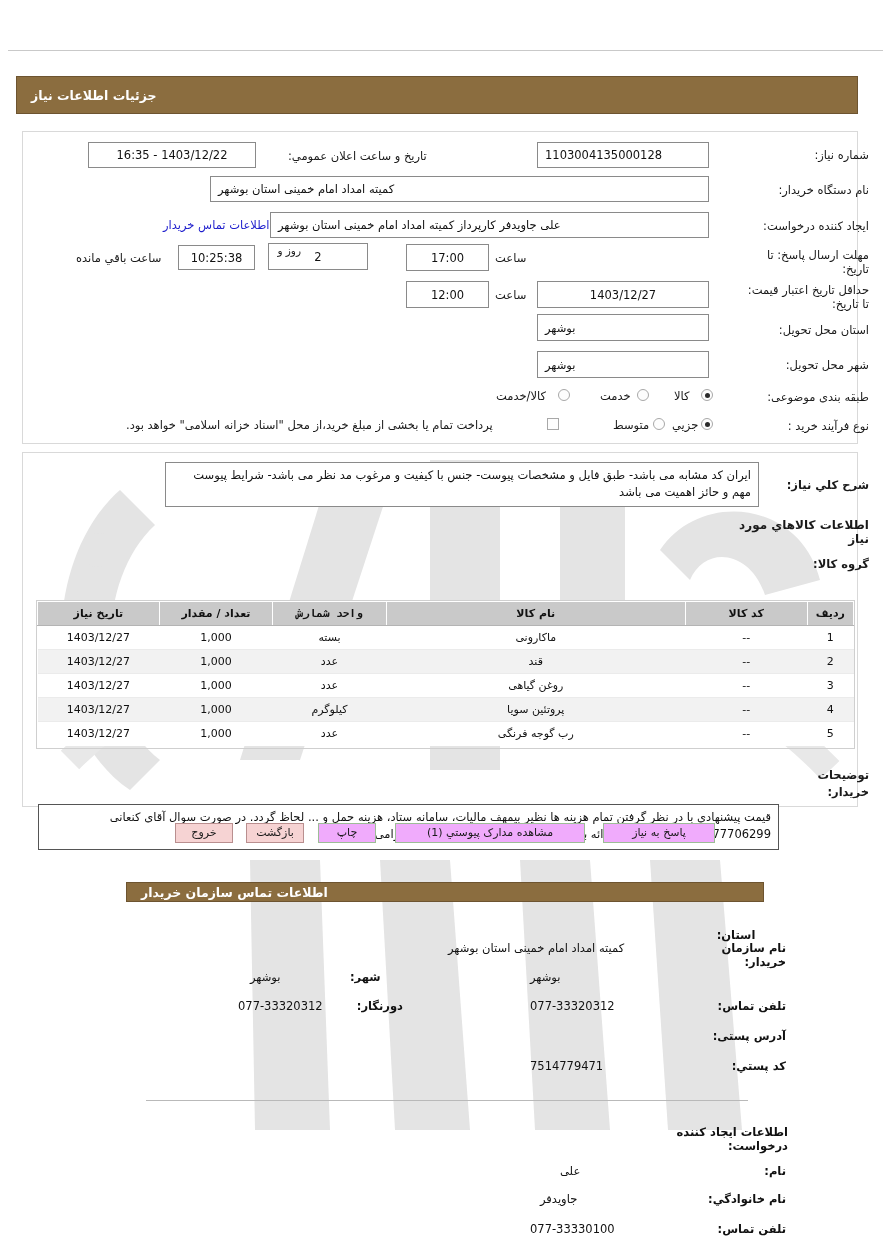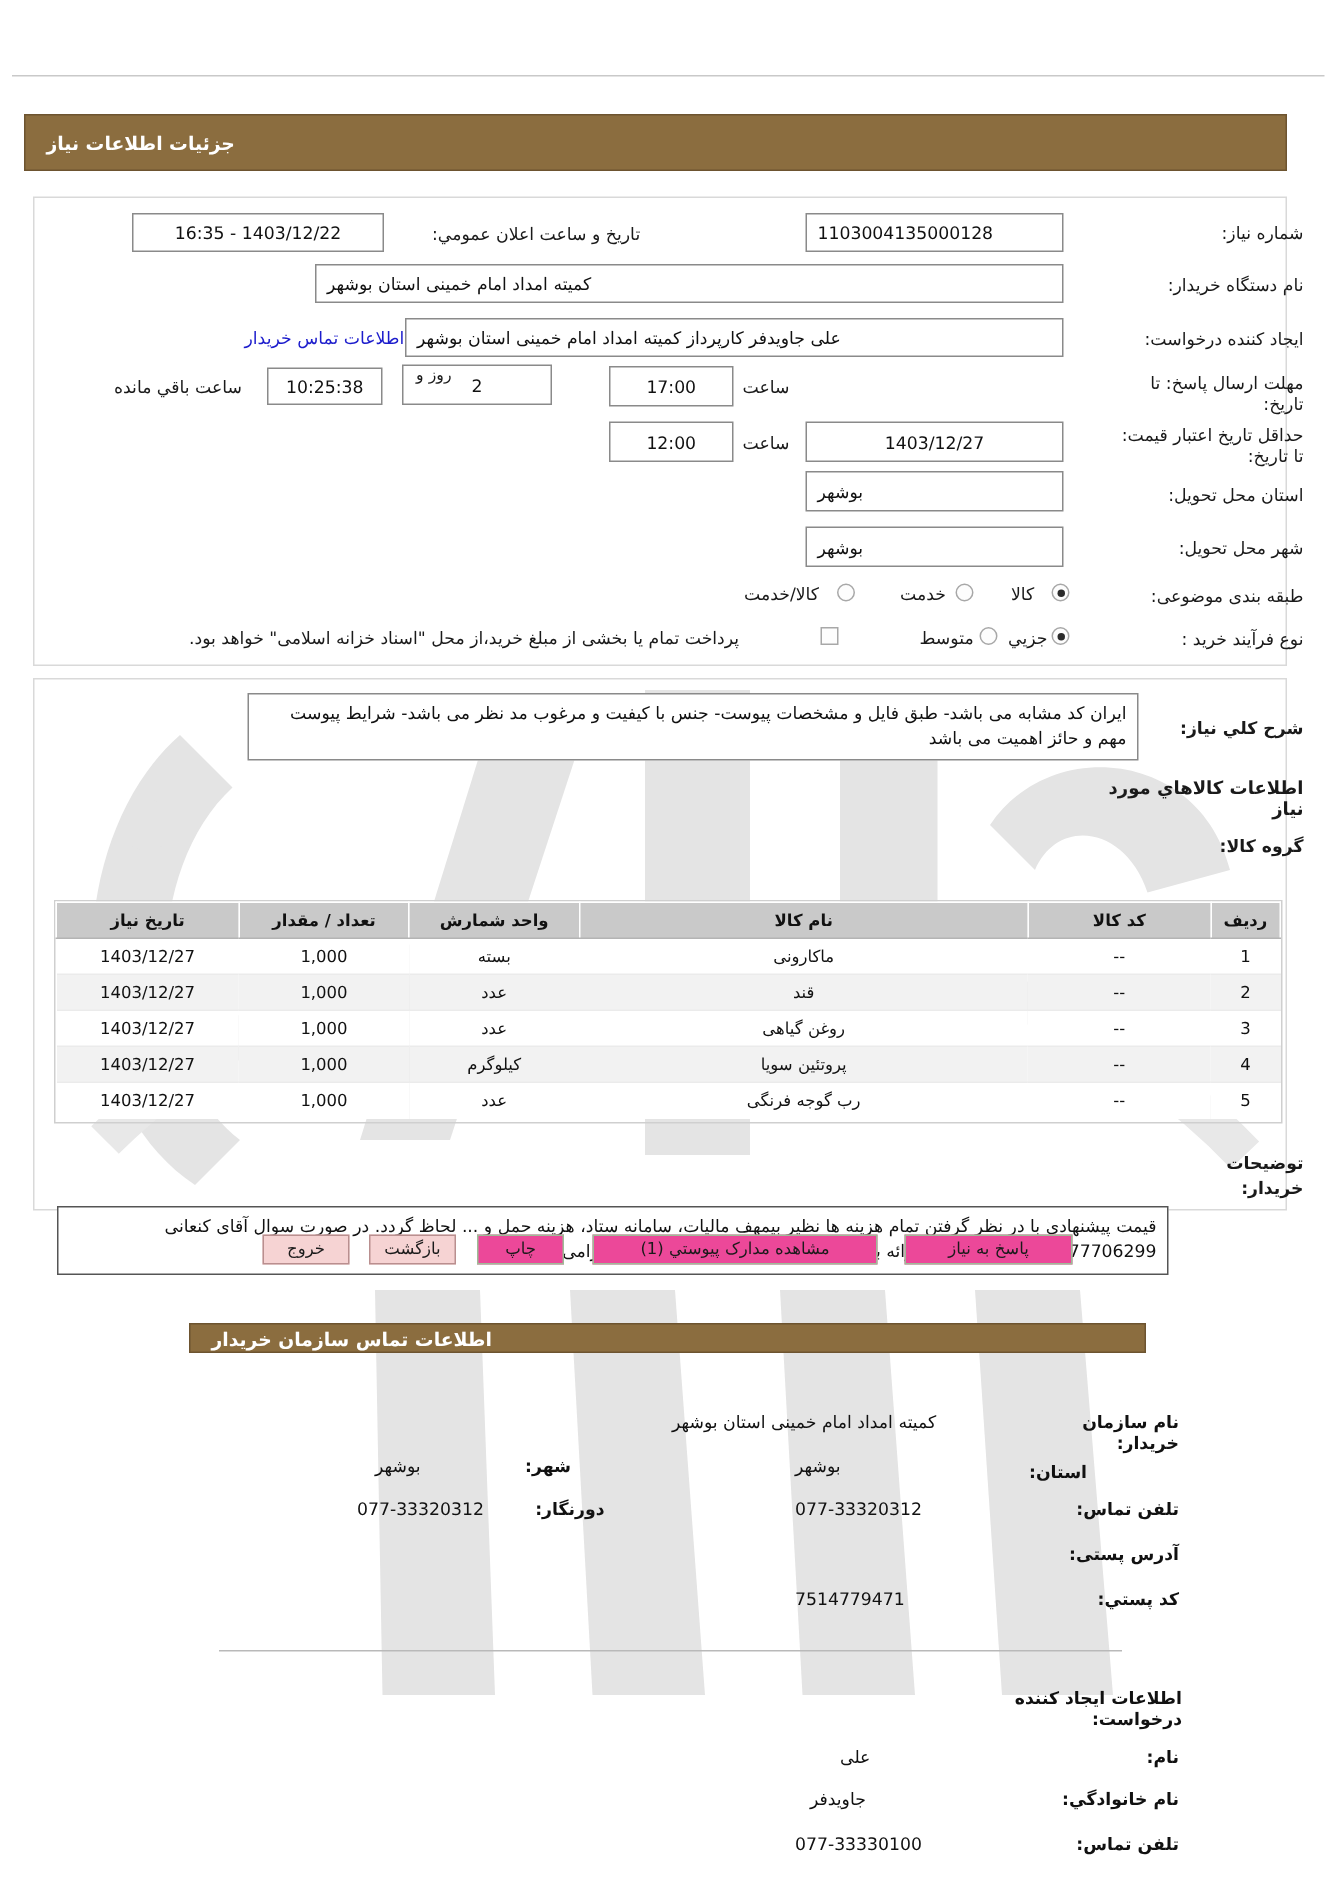--- a/index.html
+++ b/index.html
@@ -181,21 +181,21 @@
     font-size: 11px;
     display: flex;
     align-items: center;
     justify-content: center;
     border: 1px solid #9a9a9a;
     cursor: pointer;
     z-index: 5;
     line-height: 12px;
     white-space: nowrap;
   }
-  .btn-green { background: #ec4899; border-color: #9dbd97; color: #1a1a1a; }
+  .btn-green { background: #f0abfc; border-color: #9dbd97; color: #1a1a1a; }
   .btn-red   { background: #f6d3d3; border-color: #b98f8f; color: #1a1a1a; }
 
   
   .hr-thin {
     position: absolute;
     height: 1px;
     background: #b9b9b9;
     z-index: 3;
   }
   .c-lbl {
@@ -334,21 +334,21 @@
 
   <div class="lbl lbl-b" style="right:22px; top:557px; width:80px;">گروه کالا:</div>
 
   <div id="goods-wrap"></div>
   <table id="goods-table">
     <thead>
       <tr>
         <th style="width:45px;">ردیف</th>
         <th style="width:118px;">کد کالا</th>
         <th style="width:290px;">نام کالا</th>
-        <th style="width:110px;">واحد شمارش</th>
+        <th style="width:110px;font-family:Liberation Mono, monospace;">واحد شمارش</th>
         <th style="width:110px;">تعداد / مقدار</th>
         <th style="width:118px;">تاریخ نیاز</th>
       </tr>
     </thead>
     <tbody>
       <tr>
         <td>1</td>
         <td>--</td>
         <td>ماکارونی</td>
         <td>بسته</td>
@@ -411,21 +411,21 @@
     <span>خروج</span>
   </div>
 
   <div class="brown-bar" style="left:126px; top:882px; width:638px; height:20px;">
     <span>اطلاعات تماس سازمان خریدار</span>
   </div>
 
   <div class="c-lbl" style="left:676px; top:941px; width:110px; text-align:right;">نام سازمان خریدار:</div>
   <div class="c-val" style="left:448px; top:941px; width:218px; text-align:left;">کمیته امداد امام خمینی استان بوشهر</div>
 
-  <div class="c-lbl" style="left:686px; top:974px; width:100px; text-align:left;">استان:</div>
+  <div class="c-lbl" style="left:686px; top:928px; width:100px; text-align:center;">استان:</div>
   <div class="c-val" style="left:530px; top:970px; width:90px; text-align:left;">بوشهر</div>
   <div class="c-lbl" style="left:350px; top:970px; width:53px; text-align:left;">شهر:</div>
   <div class="c-val" style="left:250px; top:970px; width:80px; text-align:left;">بوشهر</div>
 
   <div class="c-lbl" style="left:668px; top:999px; width:118px; text-align:right;">تلفن تماس:</div>
   <div class="c-val" style="left:530px; top:999px; width:90px; text-align:left;">077-33320312</div>
   <div class="c-lbl" style="left:340px; top:999px; width:63px; text-align:right;">دورنگار:</div>
   <div class="c-val" style="left:238px; top:999px; width:92px; text-align:left;">077-33320312</div>
 
   <div class="c-lbl" style="left:668px; top:1029px; width:118px; text-align:right;">آدرس پستی:</div>

